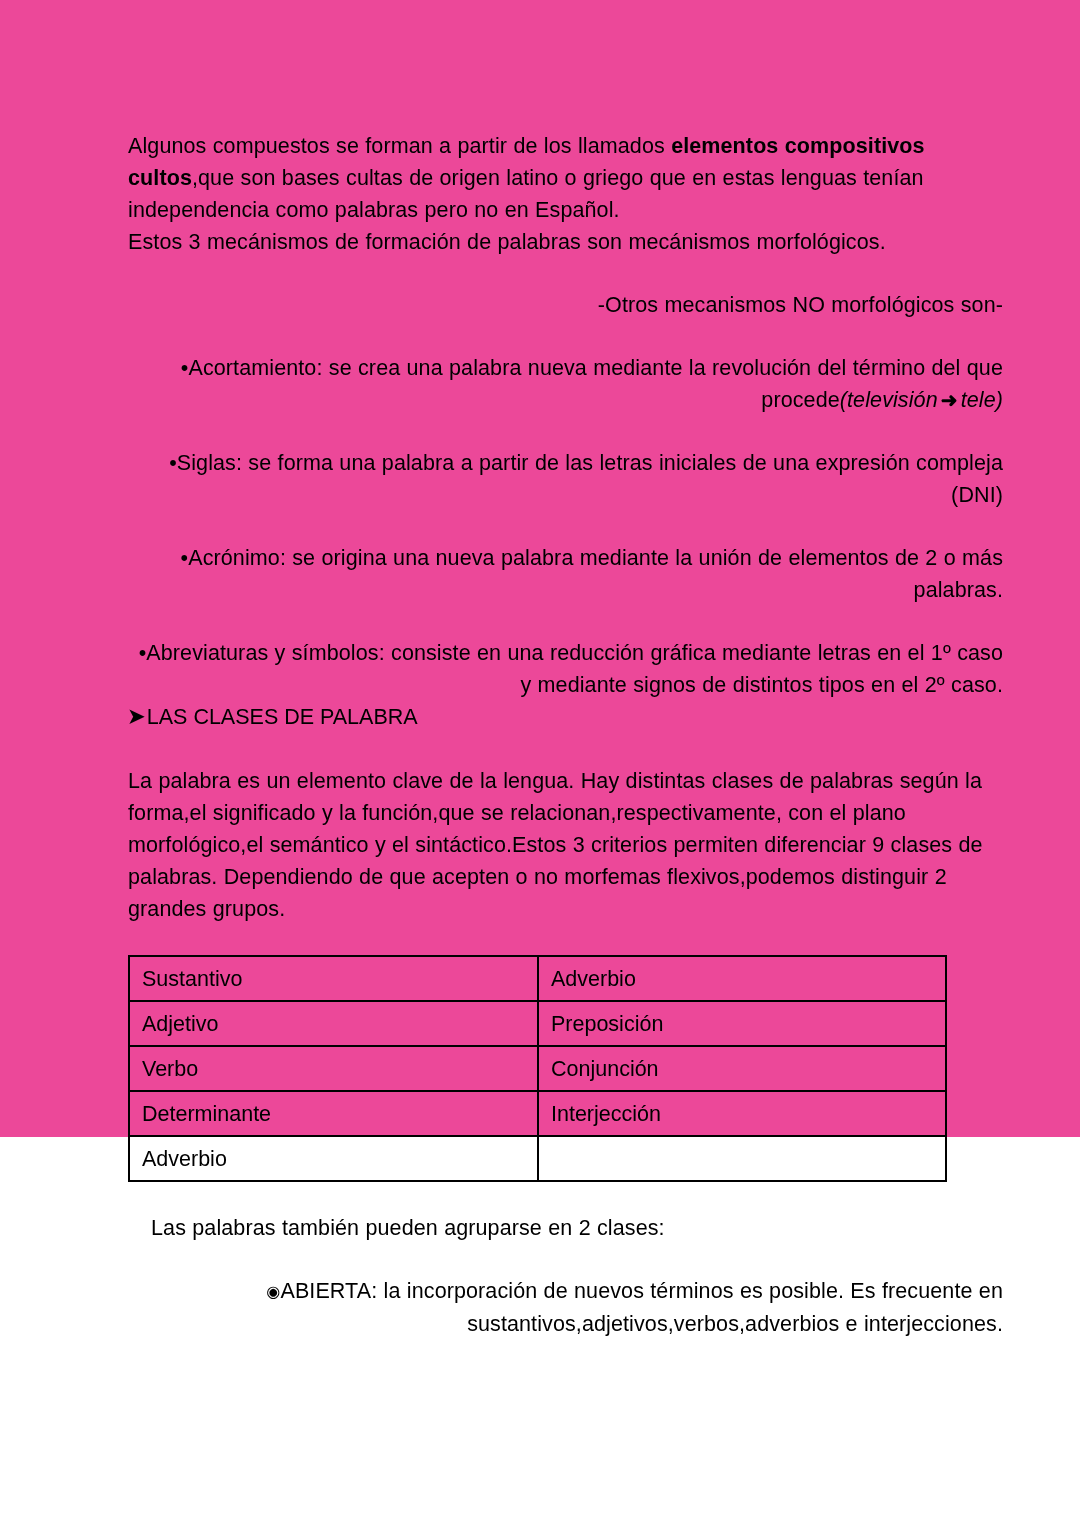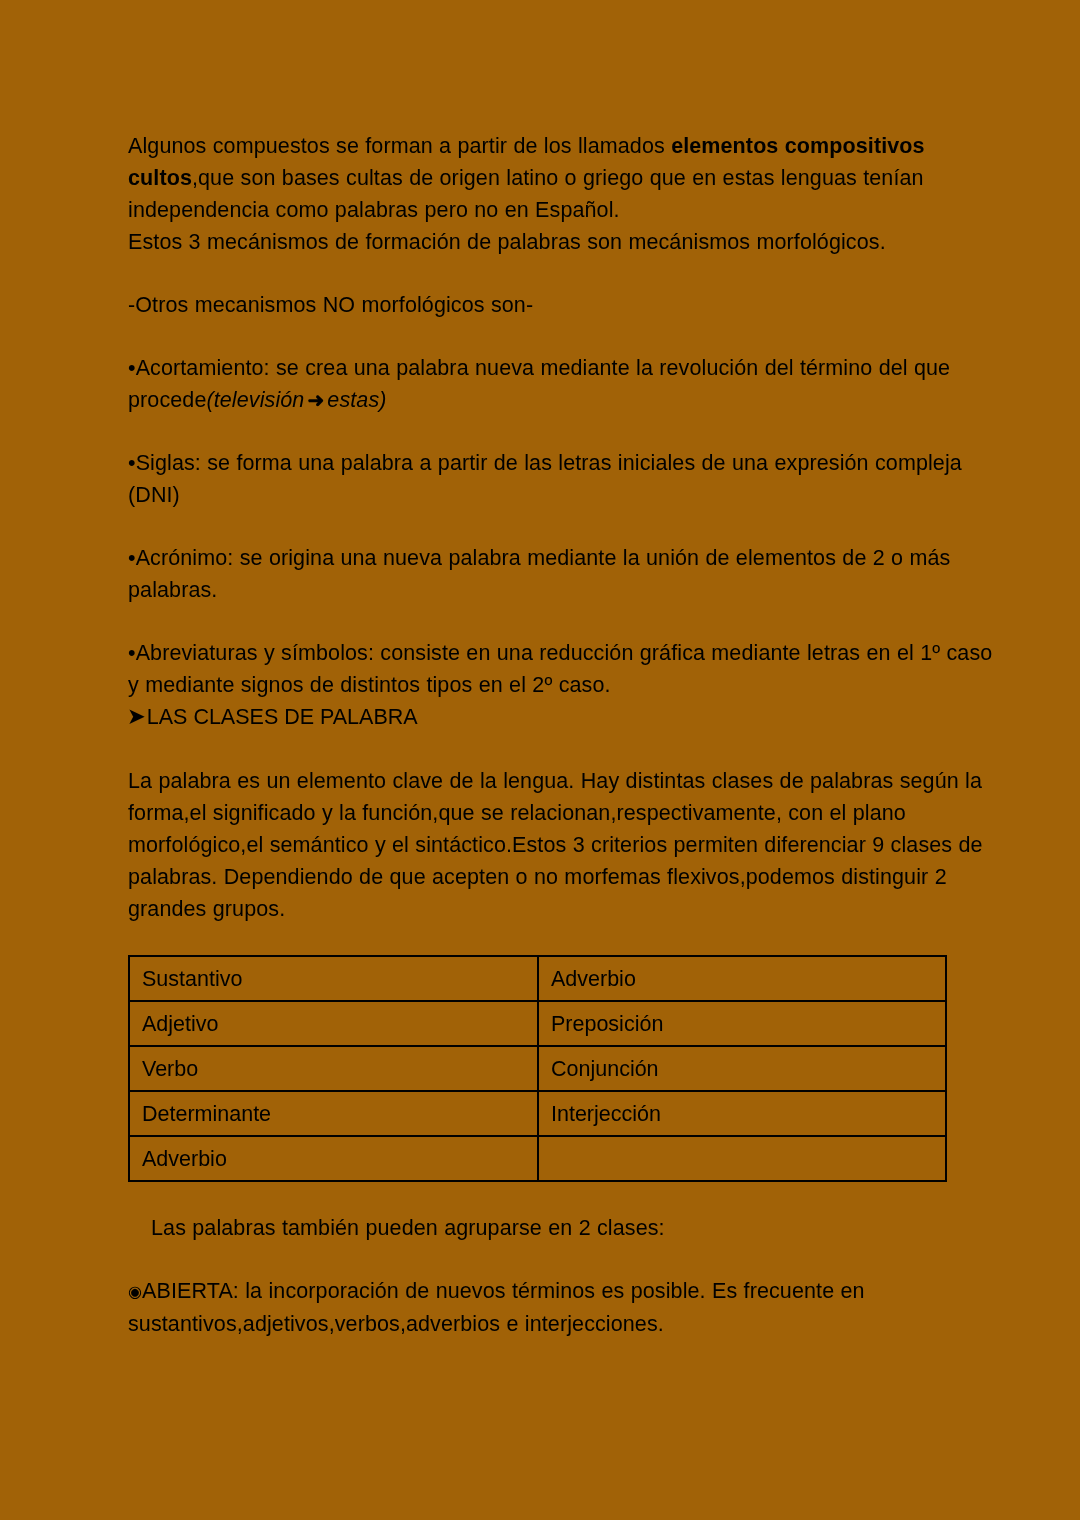--- a/index.html
+++ b/index.html
@@ -11,33 +11,33 @@
   body {
     width: 1080px;
     height: 1525px;
     font-family: "Liberation Sans", sans-serif;
     color: #000000;
     -webkit-font-smoothing: antialiased;
   }
   .page {
     position: relative;
     width: 1080px;
-    height: 1520px;
+    height: 1137px;
     box-sizing: border-box;
     padding: 130px 77px 0 128px;
-    background: #a16207;
+    background: #ec4899;
   }
   .para {
     font-size: 21.5px;
     line-height: 32px;
     margin: 0;
     letter-spacing: 0.005em;
     word-spacing: 0.01em;
   }
-  .gap-lg { margin-top: 31px; }
+  .gap-lg { margin-top: 31px; text-align: right; }
   .gap-md { margin-top: 32px; }
   b, .bold { font-weight: bold; }
   .ital { font-style: italic; }
   .arrow-inline {
     font-style: normal;
     font-weight: bold;
     font-size: 20px;
     padding: 0 3px;
   }
   .heading-line {
@@ -82,21 +82,21 @@
 <body>
 
 <div class="page">
 
   <p class="para"><span>Algunos compuestos se forman a partir de los llamados </span><b>elementos compositivos cultos</b><span>,que son bases cultas de origen latino o griego que en estas lenguas tenían independencia como palabras pero no en Español.</span></p>
 
   <p class="para">Estos 3 mecánismos de formación de palabras son mecánismos morfológicos.</p>
 
   <p class="para gap-lg">-Otros mecanismos NO morfológicos son-</p>
 
-  <p class="para gap-lg"><span>•Acortamiento: se crea una palabra nueva mediante la revolución del término del que procede</span><i class="ital">(televisión</i><span class="arrow-inline">➜</span><i class="ital">estas)</i></p>
+  <p class="para gap-lg"><span>•Acortamiento: se crea una palabra nueva mediante la revolución del término del que procede</span><i class="ital">(televisión</i><span class="arrow-inline">➜</span><i class="ital">tele)</i></p>
 
   <p class="para gap-lg">•Siglas: se forma una palabra a partir de las letras iniciales de una expresión compleja (DNI)</p>
 
   <p class="para gap-lg">•Acrónimo: se origina una nueva palabra mediante la unión de elementos de 2 o más palabras.</p>
 
   <p class="para gap-lg">•Abreviaturas y símbolos: consiste en una reducción gráfica mediante letras en el 1º caso y mediante signos de distintos tipos en el 2º caso.</p>
 
 
   <div class="heading-line gap-lg">
     <span class="heading-bullet">➤</span>

